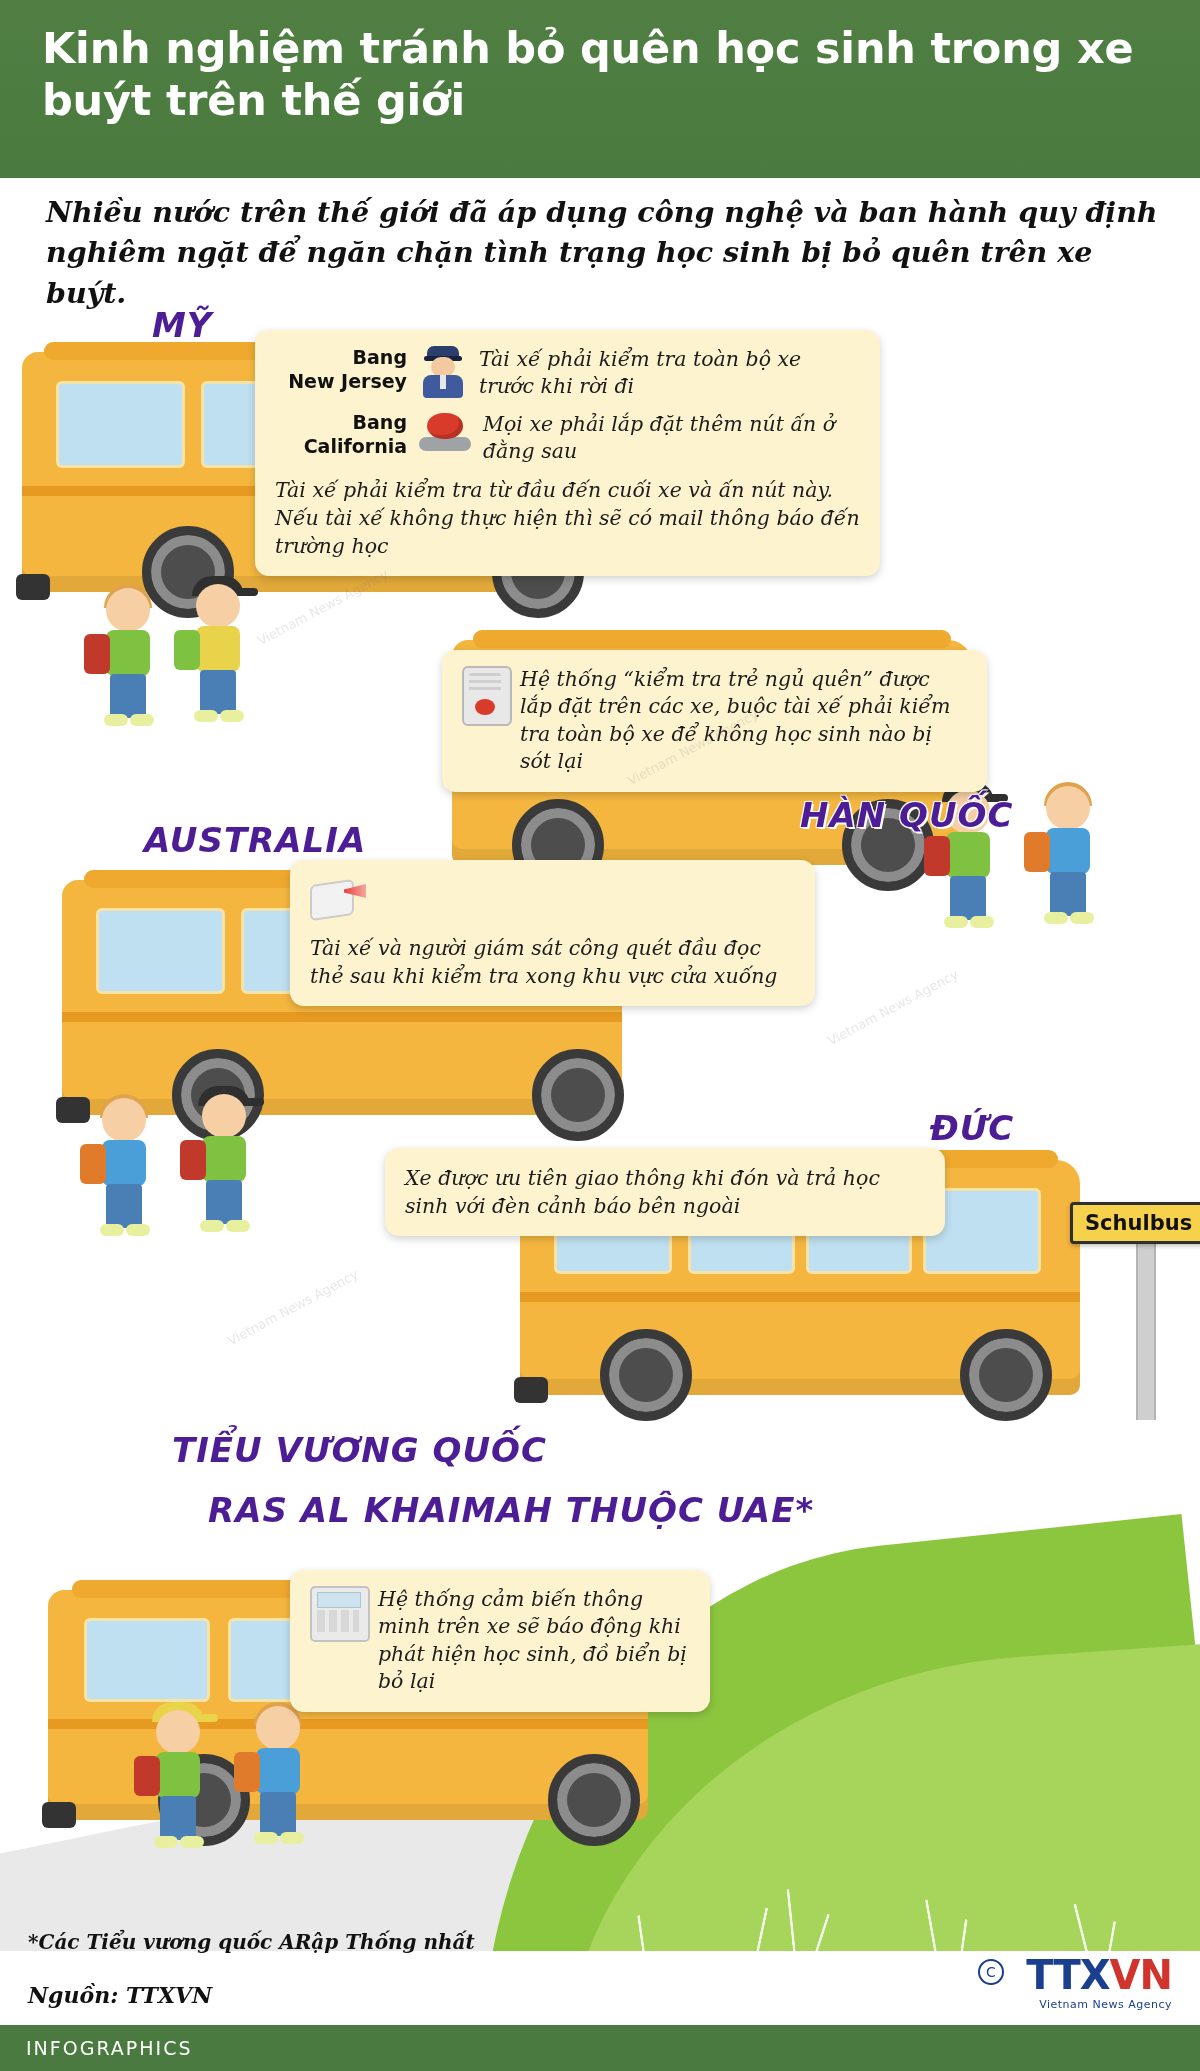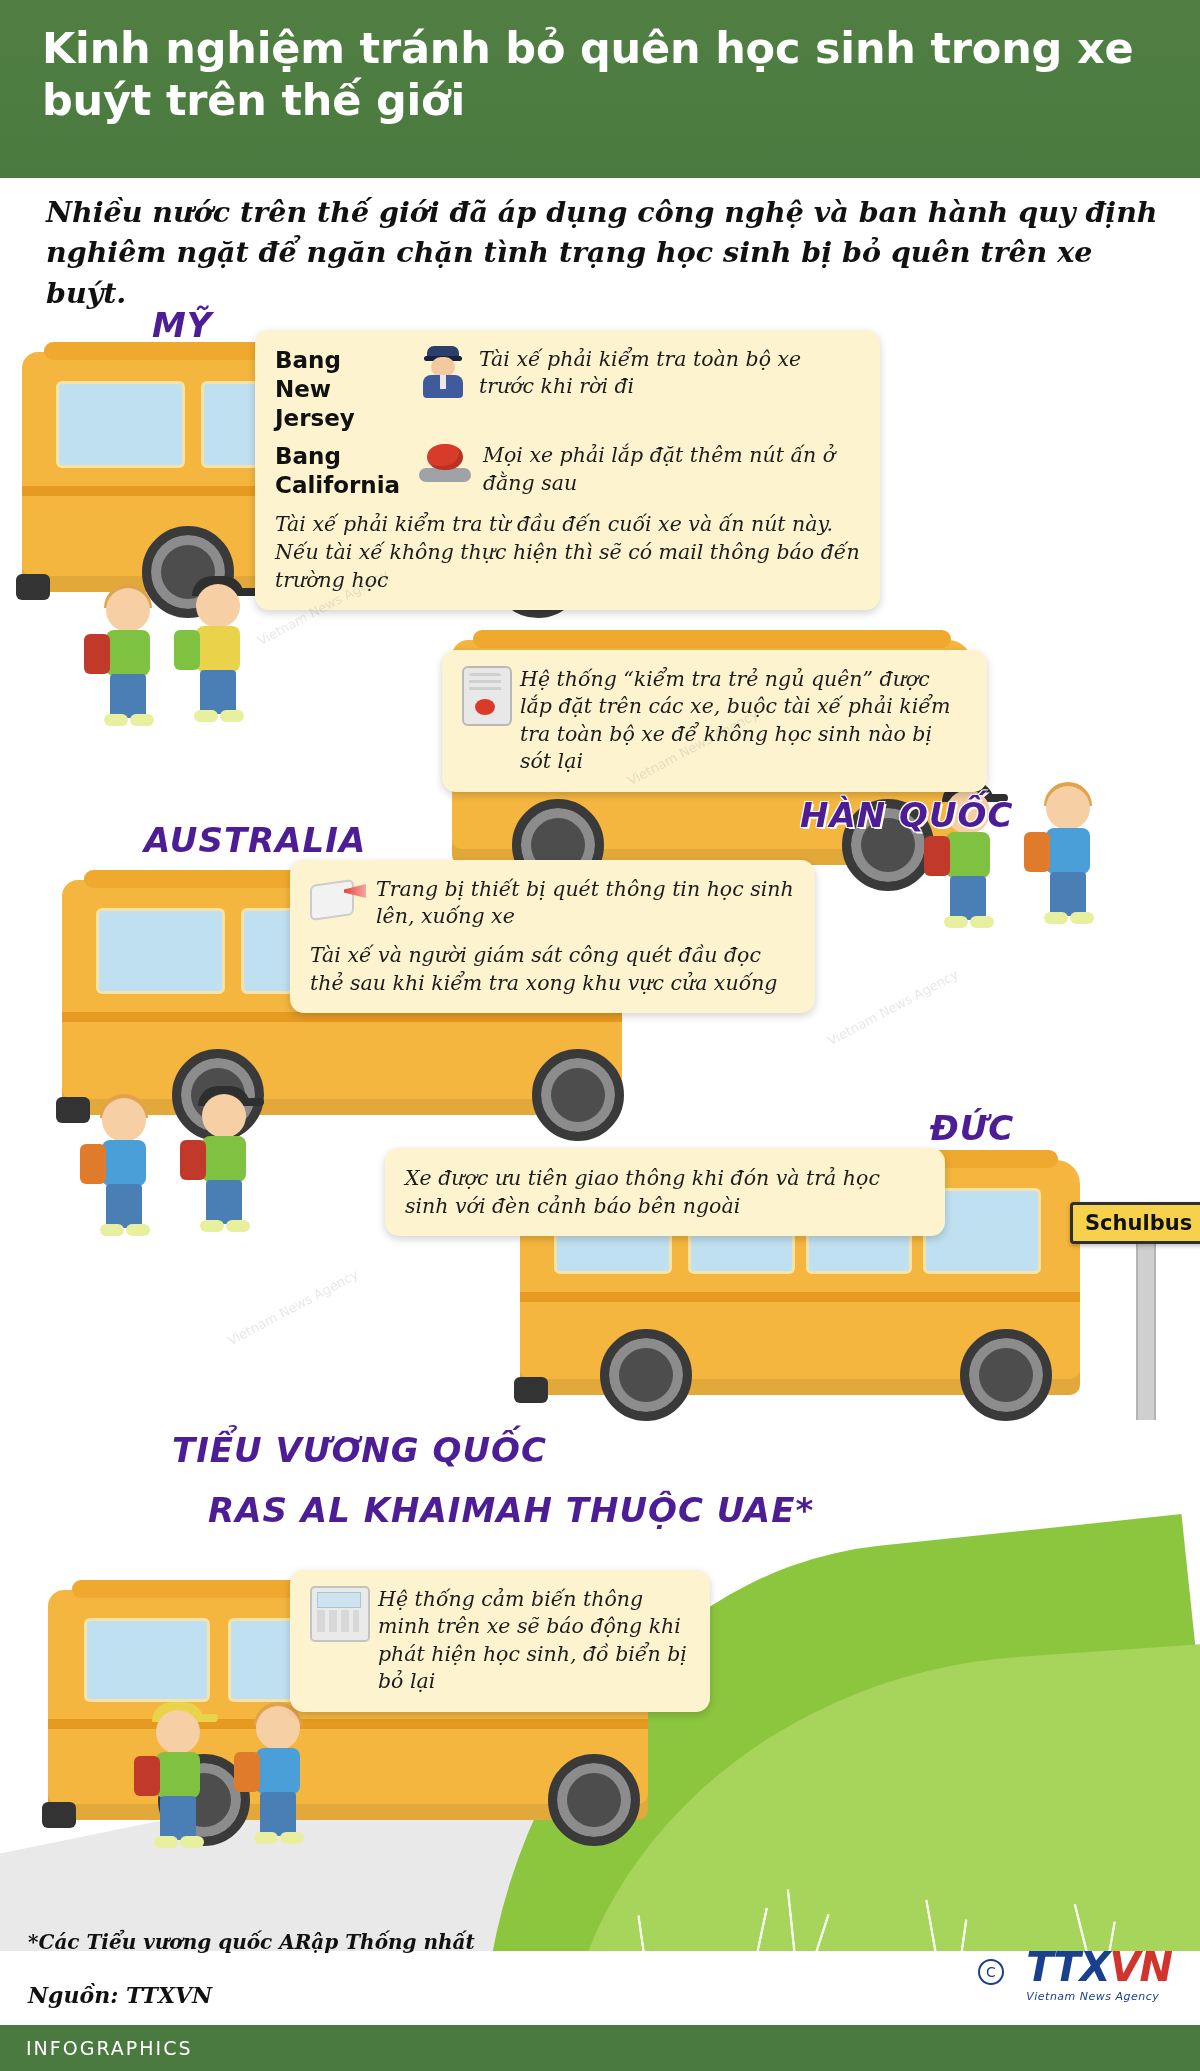--- a/index.html
+++ b/index.html
@@ -214,22 +214,23 @@
   .row {
     display: flex;
     align-items: flex-start;
     gap: 12px;
     margin-bottom: 10px;
   }
   .row .lbl {
     font-family: "DejaVu Sans", sans-serif;
     font-weight: bold;
     font-style: normal;
-    font-size: 23px;
+    font-size: 19px;
     line-height: 1.25;
+    text-align: right;
     color: #111;
     width: 132px;
     flex: none;
   }
   .row .txt {
     font-family: "DejaVu Serif", serif;
     font-style: italic;
     font-size: 20.5px;
     line-height: 1.34;
     color: #1c1c1c;
@@ -316,23 +317,22 @@
   .footer-label {
     position: absolute;
     left: 26px; top: 12px;
     color: #ffffff;
     font-family: "DejaVu Sans", sans-serif;
     font-size: 19px;
     letter-spacing: 2px;
   }
   .ttxvn {
     position: absolute;
-    right: 28px; bottom: 68px;
-    text-align: left;
-    font-style: italic;
+    right: 28px; bottom: 60px;
+    text-align: right;
   }
   .ttxvn .mark {
     font-family: "DejaVu Sans", sans-serif;
     font-weight: bold;
     font-size: 40px;
     color: #1b3f8f;
     letter-spacing: -1px;
   }
   .ttxvn .mark .red { color: #d0342c; }
   .ttxvn .sub {
@@ -521,21 +521,20 @@
   </div>
 
   <div class="country" style="left:144px; top:820px;">AUSTRALIA</div>
 
   <div class="card" style="left:290px; top:860px; width:525px;">
     <div class="row">
       <div class="icon ic-scanner">
         <div class="s-body"></div>
           <div class="s-beam"></div>
       </div>
-      <div class="txt">Trang bị thiết bị quét thông tin học sinh lên, xuống xe</div>
     </div>
     <p>Tài xế và người giám sát công quét đầu đọc thẻ sau khi kiểm tra xong khu vực cửa xuống</p>
   </div>
 
   <div class="bus" style="left:520px; top:1160px; width:560px; height:235px;">
     <div class="body"></div>
     <div class="roof"></div>
     <div class="stripe"></div>
     <div class="win" style="left:6%; width:20%;"></div>
     <div class="win" style="left:30%; width:18%;"></div>

